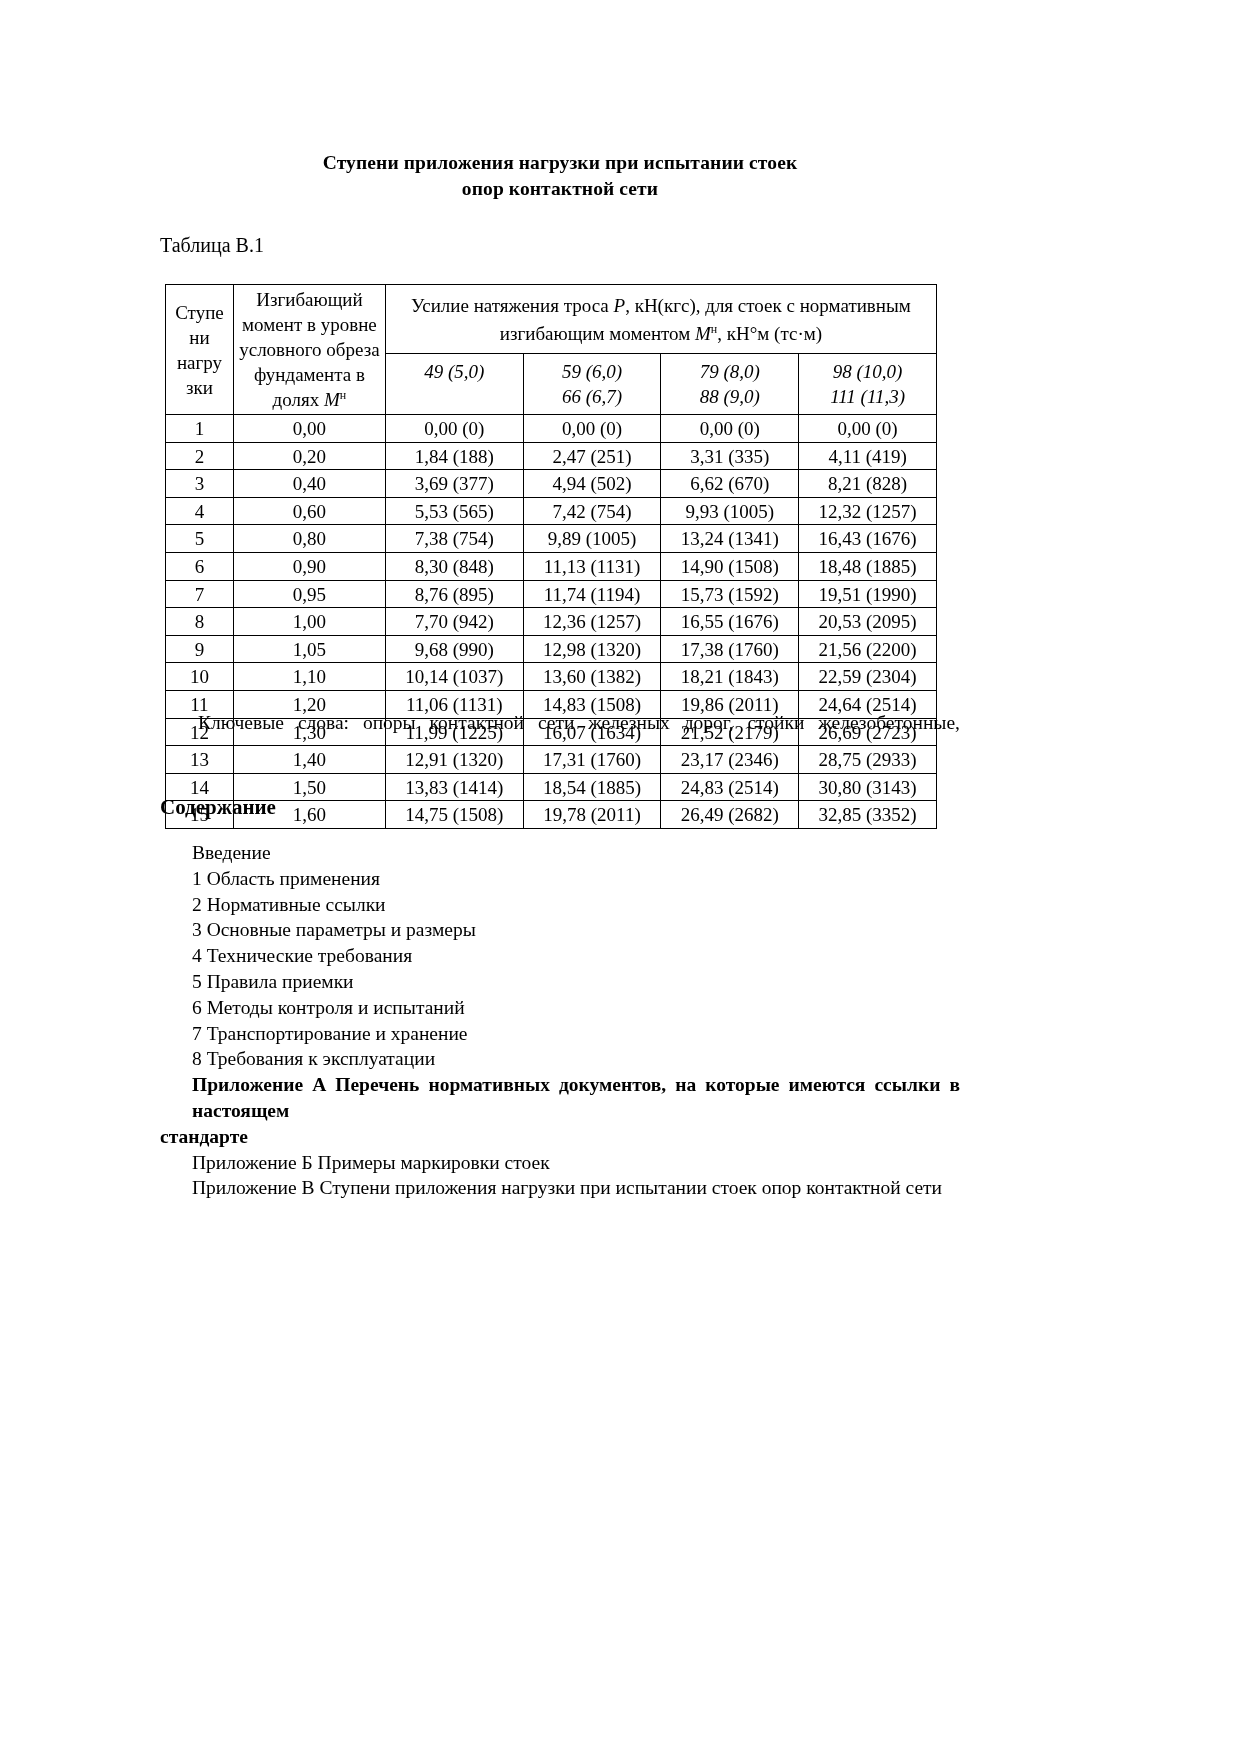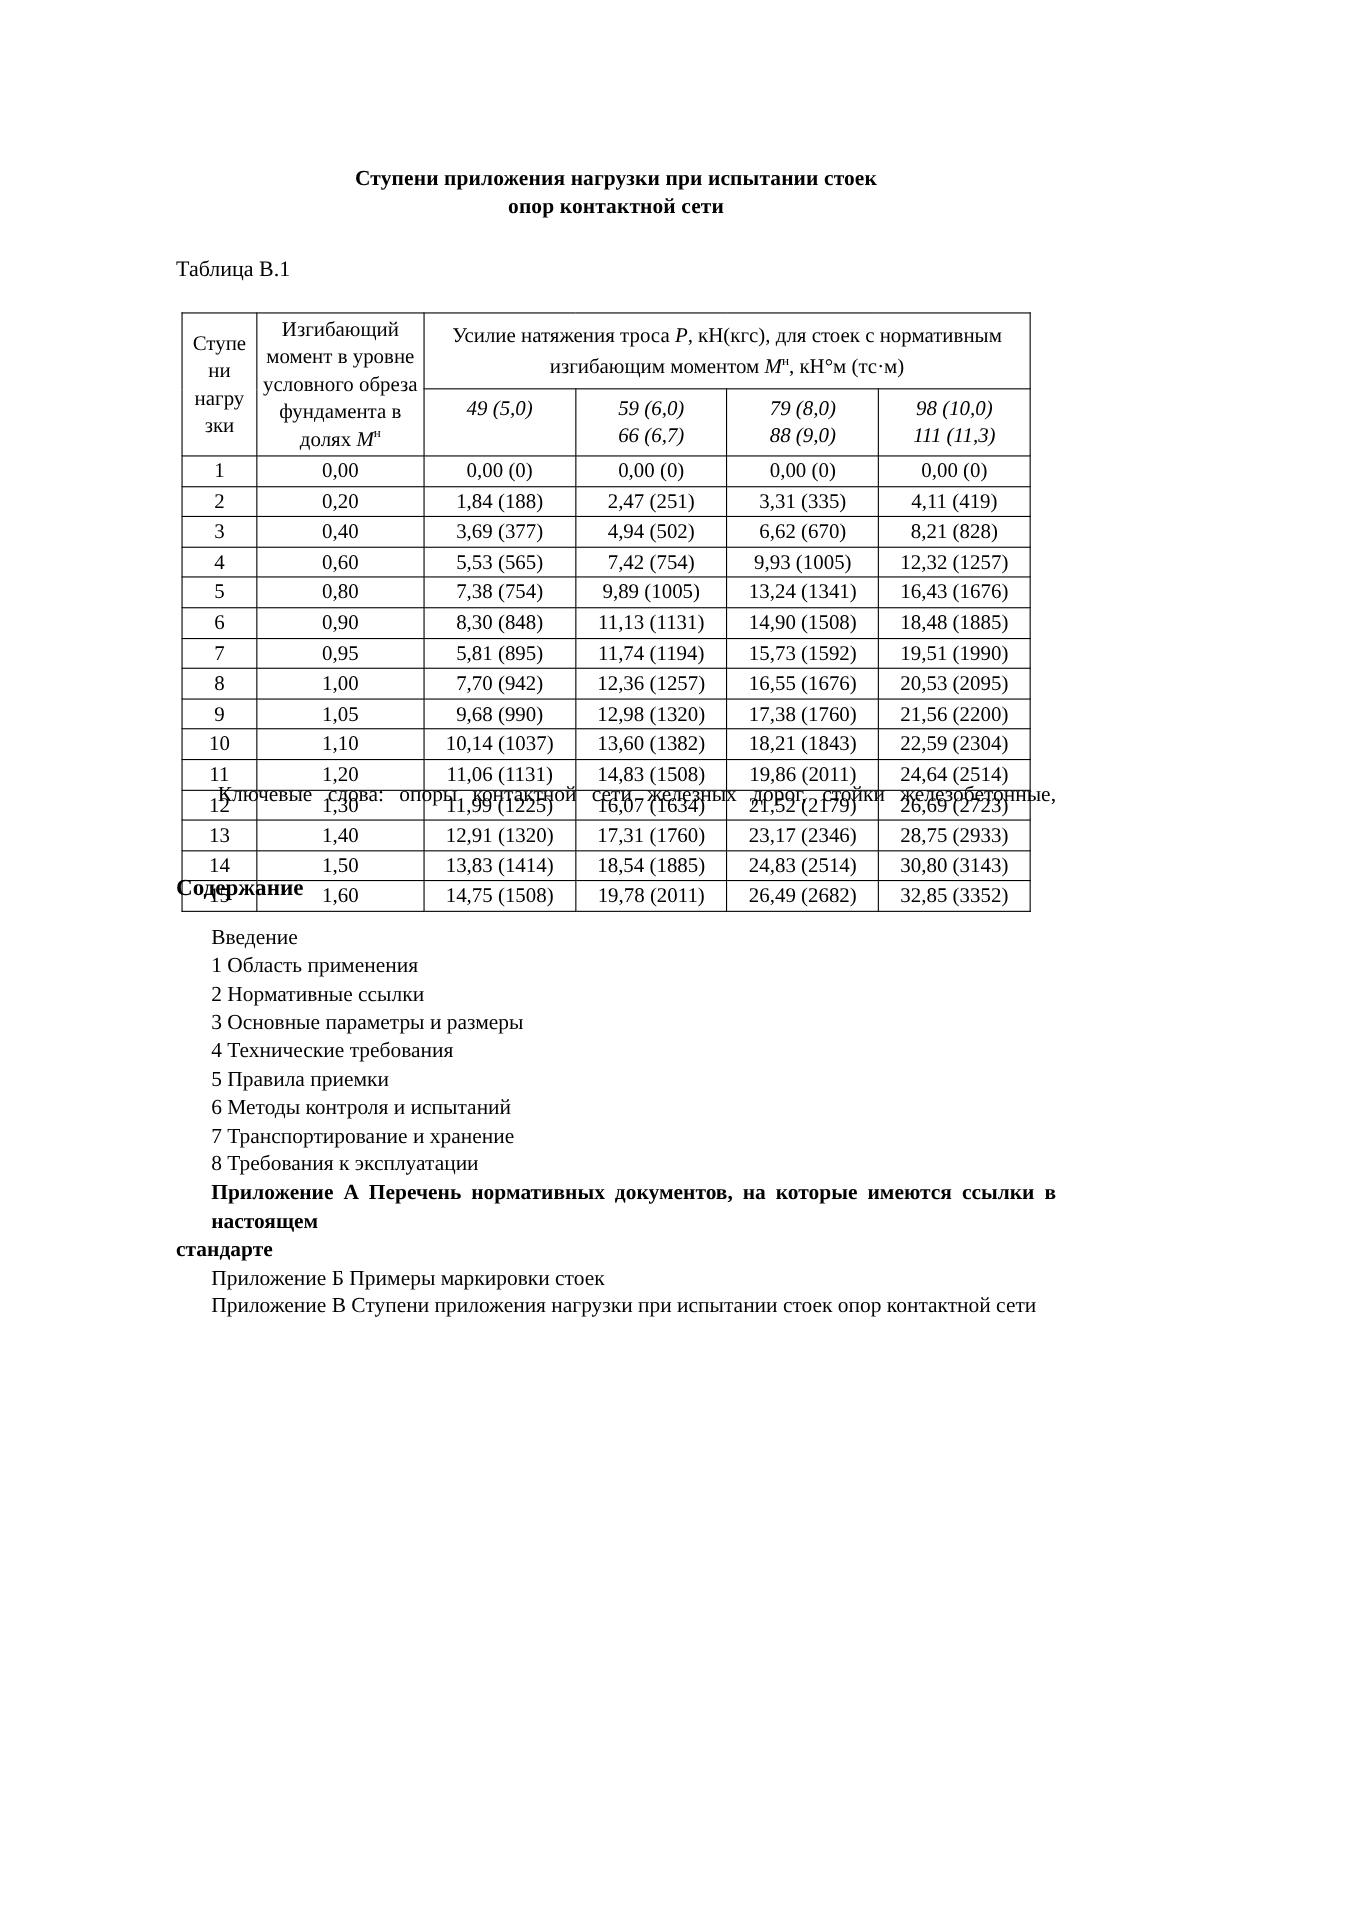--- a/index.html
+++ b/index.html
@@ -245,21 +245,21 @@
         <td class="data">6</td>
         <td class="data">0,90</td>
         <td class="data">8,30 (848)</td>
         <td class="data">11,13 (1131)</td>
         <td class="data">14,90 (1508)</td>
         <td class="data">18,48 (1885)</td>
       </tr>
       <tr>
         <td class="data">7</td>
         <td class="data">0,95</td>
-        <td class="data">5,81 (895)</td>
+        <td class="data">8,76 (895)</td>
         <td class="data">11,74 (1194)</td>
         <td class="data">15,73 (1592)</td>
         <td class="data">19,51 (1990)</td>
       </tr>
       <tr>
         <td class="data">8</td>
         <td class="data">1,00</td>
         <td class="data">7,70 (942)</td>
         <td class="data">12,36 (1257)</td>
         <td class="data">16,55 (1676)</td>

